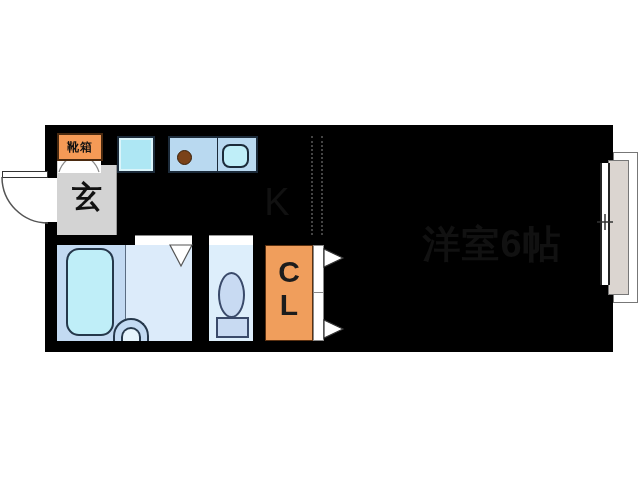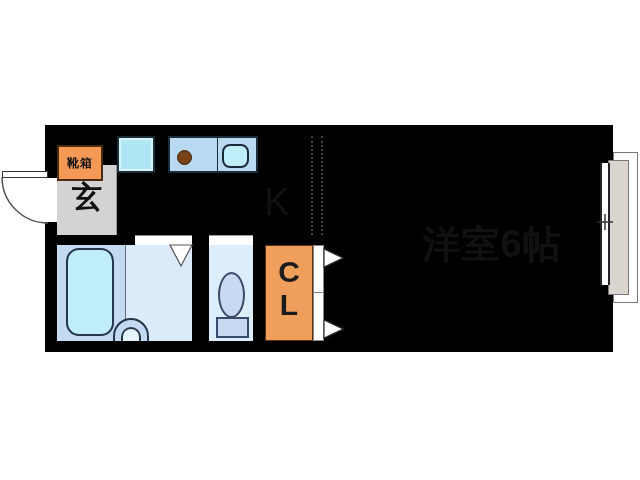--- a/index.html
+++ b/index.html
@@ -50,21 +50,21 @@
 <body>
 
 <div class="stage">
 
   <div class="abs wall" style="left:45px;top:125px;width:568px;height:227px;"></div>
   <div class="abs floor-main" style="left:57px;top:136px;width:544px;height:205px;"></div>
 
   <div class="abs floor-genkan" style="left:57px;top:153px;width:60px;height:82px;"></div>
   <div class="abs wall" style="left:101px;top:125px;width:16px;height:40px;"></div>
   <div class="abs opening" style="left:58px;top:153px;width:43px;height:20px;z-index:4;"></div>
-  <div class="abs shoebox" style="left: 57px; top: 145px; width: 46px; height: 36px;">
+  <div class="abs shoebox" style="left: 57px; top: 133px; width: 46px; height: 28px;">
     <span style="position:static">靴箱</span>
   </div>
   <div class="abs opening" style="left:45px;top:178px;width:12px;height:44px;"></div>
   <div class="abs doorleaf" style="left:2px;top:171px;width:46px;height:7px;"></div>
 
   <div class="abs washer fix" style="left:117px;top:136px;width:38px;height:37px;"></div>
   <div class="abs wall" style="left:155px;top:125px;width:13px;height:54px;"></div>
   <div class="abs counter fix" style="left:168px;top:136px;width:90px;height:37px;">
     <div class="counter-divider"></div>
     <div class="abs burner" style="left:7px;top:12px;width:15px;height:15px;"></div>

